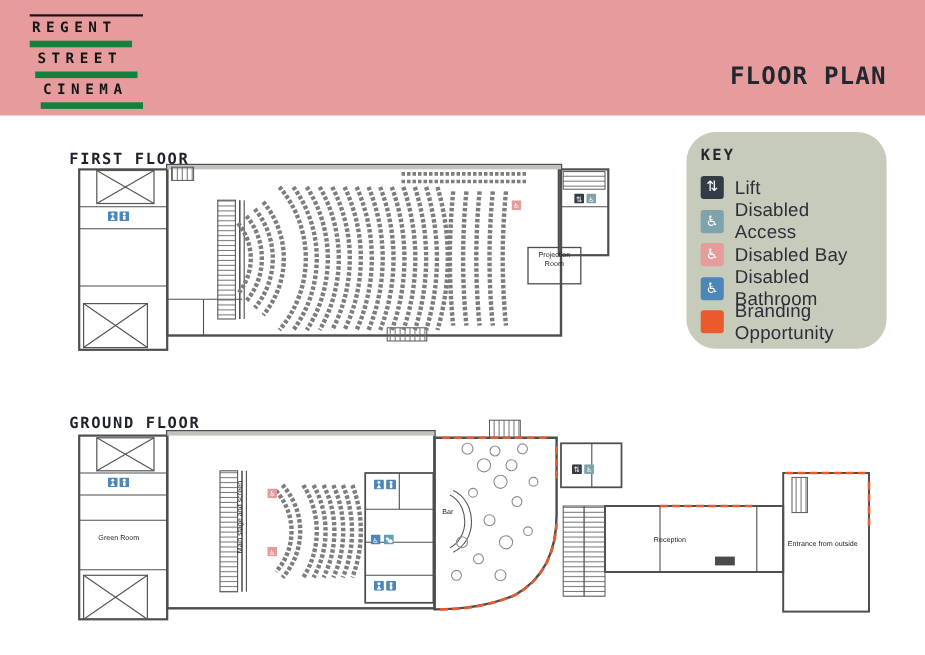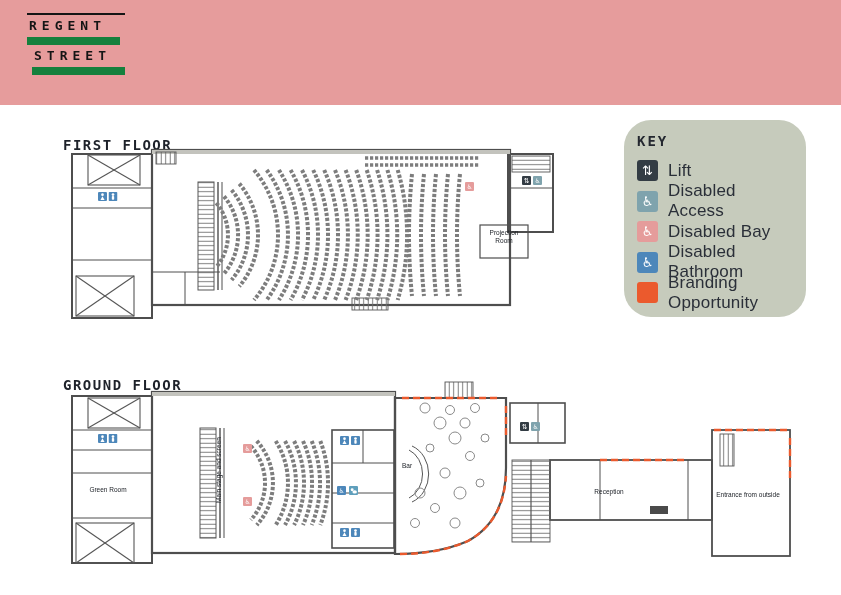--- a/index.html
+++ b/index.html
@@ -3,21 +3,21 @@
 <meta charset="utf-8">
 <style>
   html,body{margin:0;padding:0;}
   body{width:841px;height:595px;font-family:"Liberation Sans",sans-serif;background:#ffffff;overflow:hidden;}
   .page{position:relative;width:841px;height:595px;background:#ffffff;}
 
   
   .banner{position:absolute;left:0;top:0;width:841px;height:105px;background:#e69c9c;}
   .logo{position:absolute;left:27px;top:13px;border-top:2px solid #151515;color:#151515;}
   .logo-row{display:block;width:max-content;font-family:"DejaVu Sans Mono",monospace;font-weight:bold;
-            font-size:13px;letter-spacing:5px;line-height:1;padding:4px 14px 5px 2px;border-bottom:8px solid #15803d;}
+            font-size:13px;letter-spacing:5px;line-height:1;padding:4px 14px 5px 2px;border-bottom:6px solid #15803d;}
   .logo-row.r2{margin-left:5px;}
   .logo-row.r3{margin-left:10px;}
   .page-title{position:absolute;right:35px;top:57px;font-family:"DejaVu Sans Mono",monospace;font-weight:bold;
               font-size:22px;letter-spacing:1px;color:#23272f;}
 
   
   .floor-title{position:absolute;font-family:"DejaVu Sans Mono",monospace;font-weight:bold;font-size:14px;
                letter-spacing:1.5px;color:#1e222a;margin-top:21px;}
   .ff-title{left:63px;top:116px;}
   .gf-title{left:63px;top:356px;}
@@ -47,21 +47,23 @@
 </style>
 </head>
 <body>
 
 <div class="page">
 
   <header class="banner" style="background-color: rgb(230, 156, 156);">
     <div class="logo">
       <span class="logo-row r1">REGENT</span>
       <span class="logo-row r2">STREET</span>
-    </div>
+      <span class="logo-row r3">CINEMA</span>
+    </div>
+    <div class="page-title">FLOOR PLAN</div>
   </header>
 
   <h2 class="floor-title ff-title">FIRST FLOOR</h2>
   <h2 class="floor-title gf-title">GROUND FLOOR</h2>
 
   <svg class="plan plan-ff" width="505" height="200" viewBox="0 0 505 200">
     <defs>
       <pattern id="ffh" width="4.5" height="4.5" patternUnits="userSpaceOnUse">
         <path d="M0,2.2 H4.5" stroke="#6f6f6f" stroke-width="0.9"></path>
       </pattern>

